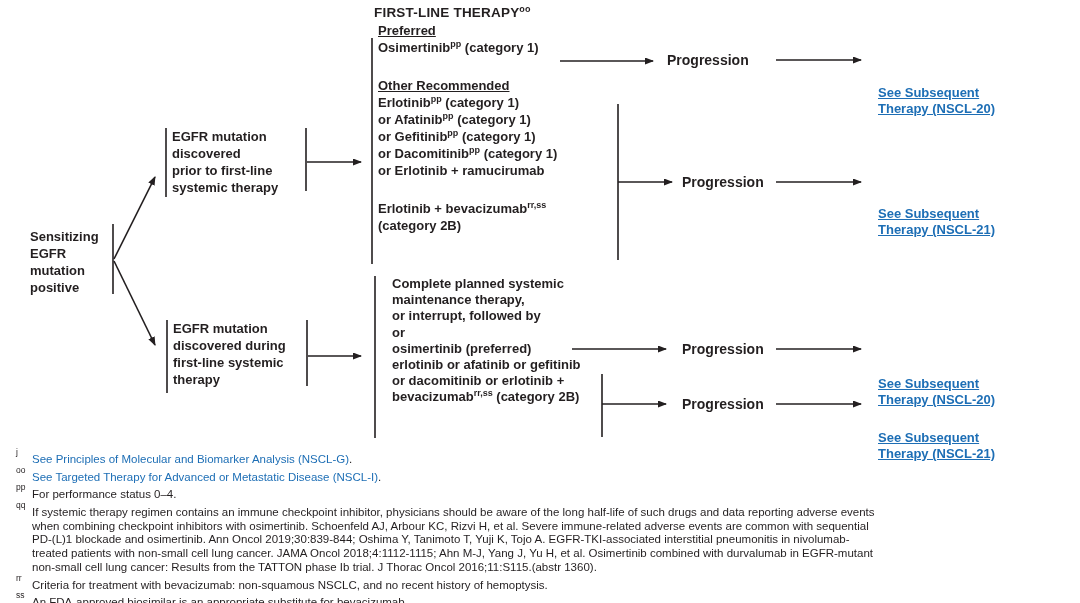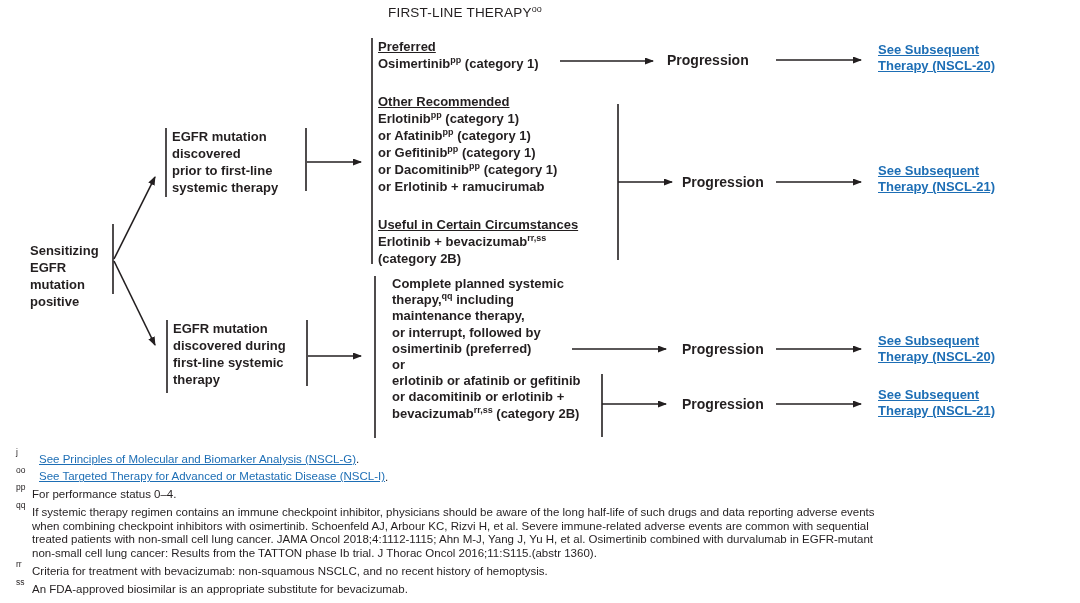--- a/index.html
+++ b/index.html
@@ -5,39 +5,39 @@
   html,body { margin:0; padding:0; }
   body {
     width:1080px; height:603px; position:relative; overflow:hidden;
     background:#ffffff; color:#231f20;
     font-family:"Liberation Sans", sans-serif;
   }
   #stage { position:absolute; inset:0; }
   svg#connectors { position:absolute; left:0; top:0; }
   .ln { stroke:#231f20; stroke-width:1.6; fill:none; }
 
-  .title { position:absolute; left:388px; top:5px; font-weight:normal; font-size:13.5px; letter-spacing:.2px; }
+  .title { position:absolute; left:374px; top:5px; font-weight:bold; font-size:13.5px; letter-spacing:.2px; }
 
   .node { position:absolute; font-weight:bold; font-size:13px; line-height:17px; white-space:nowrap; }
   .it { }
   .uh { text-decoration:underline; }
   sup.ds { font-size:9px; line-height:0; }
   .gap { height:21px; }
 
   .gb { line-height:16.2px; }
 
   .prog { position:absolute; font-weight:bold; font-size:14px; white-space:nowrap; }
 
   .xlink { position:absolute; font-weight:bold; font-size:13px; line-height:16px;
-           color:#1d6eb5; text-decoration:underline; white-space:nowrap; cursor:pointer; }
+           color:#1d6eb5; text-decoration:underline; white-space:nowrap; cursor:pointer;margin-top:43px; }
 
   .footnotes { position:absolute; left:8px; top:449px; width:1068px; font-size:11.5px; line-height:13.8px; }
   .fn { padding-left:24px; white-space:nowrap; }
   .fnm { display:inline-block; width:16px; margin-left:-16px; font-size:8.5px; position:relative; top:-3px; }
-  .flink { color:#1d6eb5; text-decoration:underline; cursor:pointer;margin-left:7px; }
+  .flink { color:#1d6eb5; cursor:pointer; }
 </style>
 </head>
 <body>
 
 <div id="stage">
 
   <svg id="connectors" width="1080" height="603">
     <defs>
       <marker id="arrow" markerWidth="9" markerHeight="8" refX="8" refY="3.5" orient="auto" markerUnits="userSpaceOnUse">
         <path d="M0,0 L9,3.5 L0,7 Z" fill="#231f20"></path>
@@ -69,64 +69,62 @@
       <path class="ln" d="M602,374 V437"></path>
       <path class="ln" d="M602,404 H666" marker-end="url(#arrow)"></path>
 
       <path class="ln" d="M776,349 H861" marker-end="url(#arrow)"></path>
       <path class="ln" d="M776,404 H861" marker-end="url(#arrow)"></path>
     </g>
   </svg>
 
   <div class="title"><span>FIRST-LINE THERAPY</span><sup class="ds">oo</sup></div>
 
-  <div class="node" style="left:30px; top:242px;">
+  <div class="node" style="left:30px; top:228px;">
     <div>Sensitizing</div>
     <div class="it">EGFR</div>
     <div>mutation</div>
     <div>positive</div>
   </div>
 
   <div class="node" style="left:172px; top:128px;">
     <div><span class="it">EGFR</span><span> mutation</span></div>
     <div>discovered</div>
     <div>prior to first-line</div>
     <div>systemic therapy</div>
   </div>
 
   <div class="node" style="left:173px; top:320px;">
     <div><span class="it">EGFR</span><span> mutation</span></div>
     <div>discovered during</div>
     <div>first-line systemic</div>
     <div>therapy</div>
   </div>
 
-  <div class="node" style="left:378px; top:38px;">
+  <div class="node" style="left:378px; top:22px;">
     <div class="uh">Preferred</div>
     <div><span>Osimertinib</span><sup class="ds">pp</sup><span> (category 1)</span></div>
     <div class="gap"></div>
     <div class="uh">Other Recommended</div>
     <div><span>Erlotinib</span><sup class="ds">pp</sup><span> (category 1)</span></div>
     <div><span>or Afatinib</span><sup class="ds">pp</sup><span> (category 1)</span></div>
     <div><span>or Gefitinib</span><sup class="ds">pp</sup><span> (category 1)</span></div>
     <div><span>or Dacomitinib</span><sup class="ds">pp</sup><span> (category 1)</span></div>
     <div><span>or Erlotinib + ramucirumab</span></div>
     <div class="gap"></div>
-    <div class="uh">Useful in Certain Circumstances</div>
     <div><span>Erlotinib + bevacizumab</span><sup class="ds">rr,ss</sup></div>
     <div>(category 2B)</div>
   </div>
 
   <div class="node gb" style="left:392px; top:276px;">
     <div>Complete planned systemic</div>
-    <div><span>therapy,</span><sup class="ds">qq</sup><span> including</span></div>
     <div>maintenance therapy,</div>
     <div>or interrupt, followed by</div>
+    <div>or</div>
     <div>osimertinib (preferred)</div>
-    <div>or</div>
     <div>erlotinib or afatinib or gefitinib</div>
     <div>or dacomitinib or erlotinib +</div>
     <div><span>bevacizumab</span><sup class="ds">rr,ss</sup><span> (category 2B)</span></div>
   </div>
 
   <div class="prog" style="left:667px; top:52px;">Progression</div>
   <div class="prog" style="left:682px; top:174px;">Progression</div>
   <div class="prog" style="left:682px; top:341px;">Progression</div>
   <div class="prog" style="left:682px; top:396px;">Progression</div>
 
@@ -146,19 +144,20 @@
     <div>See Subsequent</div>
     <div>Therapy (NSCL-21)</div>
   </div>
 
   <div class="footnotes">
     <div class="fn"><sup class="fnm">j</sup><span class="flink">See Principles of Molecular and Biomarker Analysis (NSCL-G)</span><span>.</span></div>
     <div class="fn"><sup class="fnm">oo</sup><span class="flink">See Targeted Therapy for Advanced or Metastatic Disease (NSCL-I)</span><span>.</span></div>
     <div class="fn"><sup class="fnm">pp</sup><span>For performance status 0–4.</span></div>
     <div class="fn"><sup class="fnm">qq</sup><span>If systemic therapy regimen contains an immune checkpoint inhibitor, physicians should be aware of the long half-life of such drugs and data reporting adverse events</span></div>
     <div class="fn">when combining checkpoint inhibitors with osimertinib. Schoenfeld AJ, Arbour KC, Rizvi H, et al. Severe immune-related adverse events are common with sequential</div>
+    <div class="fn">PD-(L)1 blockade and osimertinib. Ann Oncol 2019;30:839-844; Oshima Y, Tanimoto T, Yuji K, Tojo A. EGFR-TKI-associated interstitial pneumonitis in nivolumab-</div>
     <div class="fn">treated patients with non-small cell lung cancer. JAMA Oncol 2018;4:1112-1115; Ahn M-J, Yang J, Yu H, et al. Osimertinib combined with durvalumab in EGFR-mutant</div>
     <div class="fn">non-small cell lung cancer: Results from the TATTON phase Ib trial. J Thorac Oncol 2016;11:S115.(abstr 1360).</div>
     <div class="fn"><sup class="fnm">rr</sup><span>Criteria for treatment with bevacizumab: non-squamous NSCLC, and no recent history of hemoptysis.</span></div>
     <div class="fn"><sup class="fnm">ss</sup><span>An FDA-approved biosimilar is an appropriate substitute for bevacizumab.</span></div>
   </div>
 
 </div>
 
 </body></html>

